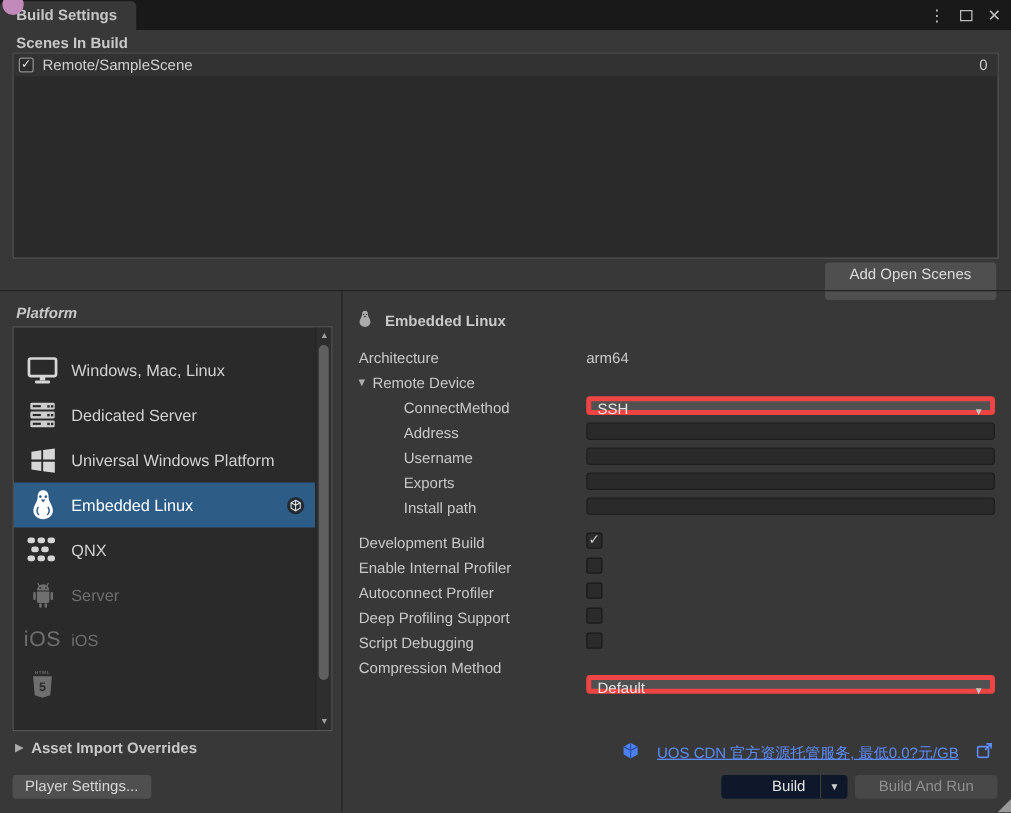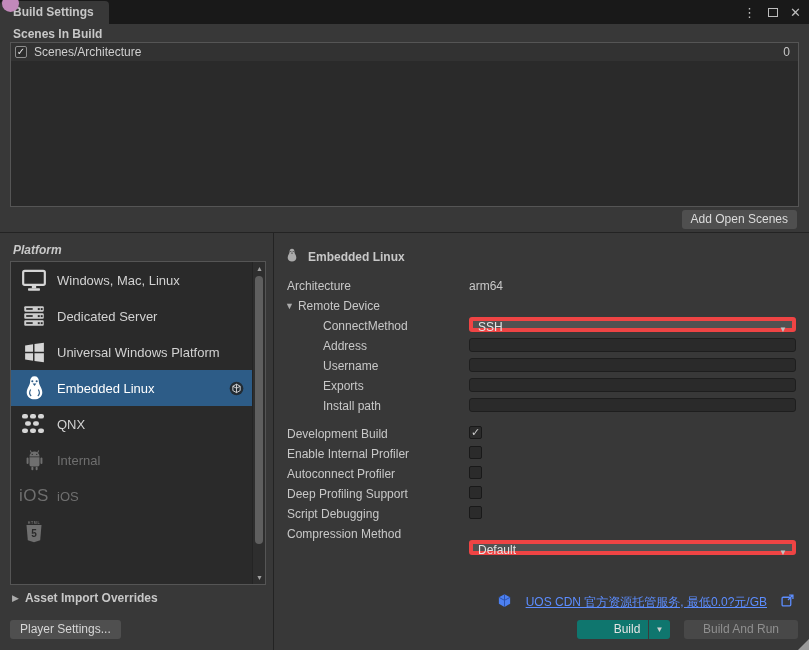--- a/index.html
+++ b/index.html
@@ -32,32 +32,32 @@
   .scenes-header { left:13px; top:27px; }
   .scenes-box { left:10px; top:42px; width:789px; height:165px;
     background:#2A2A2A; border:1px solid #555; }
   .scene-row { height:18px; background:#323232; display:flex; align-items:center;
     padding:0 8px 0 4px; }
   .scene-cb { width:12px; height:12px; background:#2C2C2C; border:1px solid #8E8E8E;
     border-radius:2px; display:flex; align-items:center; justify-content:center;
     font-size:10px; color:#E6E6E6; line-height:1; }
   .scene-label { margin-left:7px; color:#CFCFCF; flex:1; }
   .scene-index { color:#C8C8C8; }
-  .add-open { right:12px; top:210px; height:19px; background:#4F4F4F;
-    border-radius:3px; padding:0 9px; line-height:19px; color:#DCDCDC; cursor:default;margin-left:12px; }
+  .add-open { right:12px; top:210px; height:30px; background:#4F4F4F;
+    border-radius:3px; padding:0 20px; line-height:19px; color:#DCDCDC; cursor:default;margin-left:12px; }
 
   
   .h-div { left:0; top:232px; width:809px; height:1px; background:#232323; }
   .v-div { left:273px; top:233px; width:1px; height:417px; background:#232323; }
 
   
   .platform-header { left:13px; top:243px;font-style:italic; }
   .platform-box { left:10px; top:261px; width:256px; height:324px;
     background:#2A2A2A; border:1px solid #555; overflow:hidden; }
-  .plist { position:absolute; left:0; top:0; right:13px; }
+  .plist { position:absolute; left:0; top:16px; right:13px; }
   .p-item { height:36px; display:flex; align-items:center; color:#D2D2D2; font-size:13px; }
   .p-item.disabled { color:#6F6F6F; }
   .p-item.selected { background:#2D5C87; color:#FFFFFF; }
   .p-icon { width:46px; display:flex; justify-content:center; align-items:center; flex-shrink:0; }
   .p-label { flex:1; }
   .p-badge { margin-right:8px; display:flex; }
   .ios-glyph { font-size:17px; color:#6F6F6F; letter-spacing:0.5px; }
   
   .p-scroll { position:absolute; right:0; top:0; bottom:0; width:13px;
     background:#2E2E2E; border-left:1px solid #242424; }
@@ -83,21 +83,21 @@
     font-size:11px; color:#CDCDCD; line-height:1; }
   .foldout { display:flex; align-items:center; gap:4px; }
   .tri { font-size:9px; color:#ABABAB; }
 
   
   .asset-overrides { left:12px; top:591px; display:flex; align-items:center; gap:6px; }
   .player-settings { left:10px; top:620px; height:19px; background:#4F4F4F;
     border-radius:3px; padding:0 10px; line-height:19px; color:#D6D6D6; }
   .uos-row { top:593px; right:15px; display:flex; align-items:center; gap:14px; }
   .uos-link { color:#5C8DFF; text-decoration:underline; }
-  .build-btn { left:577px; top:620px; width:93px; height:19px; background:#0f766e;
+  .build-btn { left:577px; top:620px; width:101px; height:19px; background:#0f172a;
     border-radius:3px; display:flex; align-items:stretch; overflow:hidden;padding-left:29px; }
   .build-main { flex:1; text-align:center; line-height:19px; color:#E4E4E4; }
   .build-sep { width:1px; background:#3B3B3B; }
   .build-arrow { width:21px; text-align:center; line-height:19px; font-size:8px; color:#CFCFCF; }
   .build-run { left:684px; top:620px; width:114px; height:19px; background:#484848;
     border-radius:3px; text-align:center; line-height:19px; color:#8F8F8F; }
   .resize-grip { right:0; bottom:0; width:0; height:0;
     border-left:11px solid transparent; border-bottom:11px solid #9A9A9A; }
 </style>
 </head>
@@ -112,21 +112,21 @@
     <span class="wc-dots">⋮</span>
     <span class="wc-max"></span>
     <span class="wc-close">✕</span>
   </div>
 </div>
 
 <div class="abs scenes-header bold">Scenes In Build</div>
 <div class="abs scenes-box">
   <div class="scene-row">
     <span class="scene-cb">✓</span>
-    <span class="scene-label">Scenes/Architecture</span>
+    <span class="scene-label">Remote/SampleScene</span>
     <span class="scene-index">0</span>
   </div>
 </div>
 <div class="abs add-open">Add Open Scenes</div>
 
 <div class="abs h-div"></div>
 <div class="abs v-div"></div>
 
 <div class="abs platform-header bold">Platform</div>
 <div class="abs platform-box">
@@ -218,21 +218,21 @@
             <rect x="15" y="2.6" width="1" height="3" rx="0.5" transform="rotate(28 15.5 4)"></rect>
             <circle cx="9.9" cy="6.6" r="0.7" fill="#383838"></circle>
             <circle cx="14.1" cy="6.6" r="0.7" fill="#383838"></circle>
             <path d="M7.2 9.4h9.6v7.2a1.6 1.6 0 0 1-1.6 1.6H8.8a1.6 1.6 0 0 1-1.6-1.6z"></path>
             <rect x="4.4" y="9.6" width="1.9" height="6.2" rx="0.95"></rect>
             <rect x="17.7" y="9.6" width="1.9" height="6.2" rx="0.95"></rect>
             <rect x="9" y="18.4" width="1.9" height="3.4" rx="0.95"></rect>
             <rect x="13.1" y="18.4" width="1.9" height="3.4" rx="0.95"></rect>
           </svg>
       </span>
-      <span class="p-label">Internal</span>
+      <span class="p-label">Server</span>
     </div>
 
     <div class="p-item disabled">
       <span class="p-icon">
           <span class="ios-glyph">iOS</span>
         </span>
       <span class="p-label">iOS</span>
     </div>
 
     <div class="p-item disabled">

